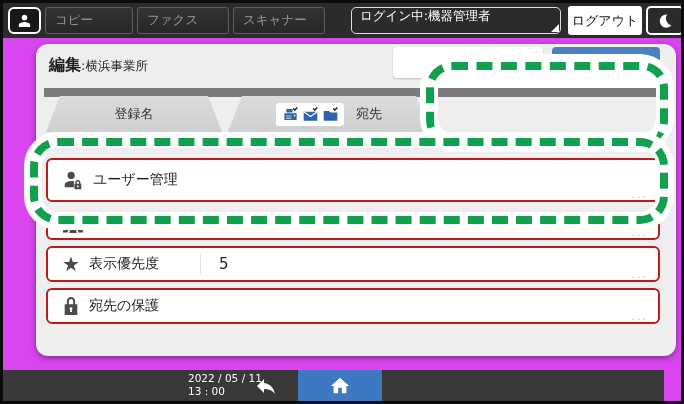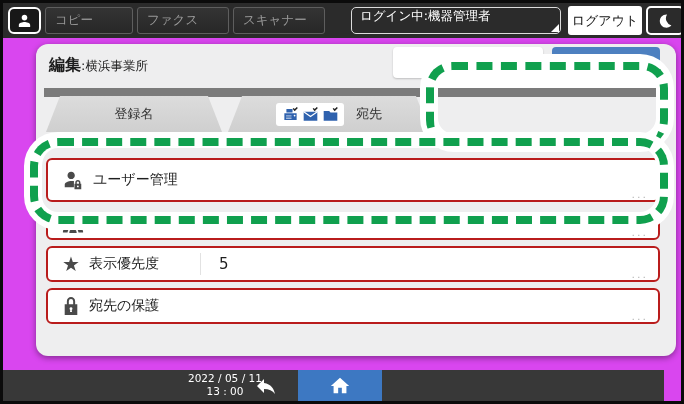--- a/index.html
+++ b/index.html
@@ -73,21 +73,21 @@
   .hl-tab-white{left:420px;top:54px;width:254px;height:98px;border:18px solid #fff;
                 border-top-width:34px;border-radius:34px;z-index:50;}
   .hl-tab-dash{left:426px;top:62px;width:242px;height:84px;border:8px dashed #10a04e;
                border-bottom:none;border-radius:26px;z-index:51;}
   .hl-row-white{left:24px;top:132px;width:650px;height:98px;border:18px solid #fff;
                 border-top-width:16px;border-radius:34px;z-index:52;}
   .hl-row-dash{left:30px;top:138px;width:638px;height:86px;border:8px dashed #10a04e;
                border-radius:28px;z-index:53;}
 
   
-  .bottombar{position:absolute;left:3px;right:20px;bottom:3px;height:31px;background:#383838;z-index:5;text-align:center;}
+  .bottombar{position:absolute;left:3px;right:20px;bottom:3px;height:31px;background:#383838;z-index:5;}
   .dt{position:absolute;left:185px;top:2px;color:#fff;font-size:10.5px;line-height:1.25;white-space:nowrap;}
   .backbtn{position:absolute;left:243px;top:1px;width:40px;height:29px;display:flex;
            align-items:center;justify-content:center;}
   .homebtn{position:absolute;left:295px;top:0;width:84px;height:31px;background:#3d78c2;
            display:flex;align-items:center;justify-content:center;}
   svg{display:block;}
 </style>
 </head>
 <body>
 

